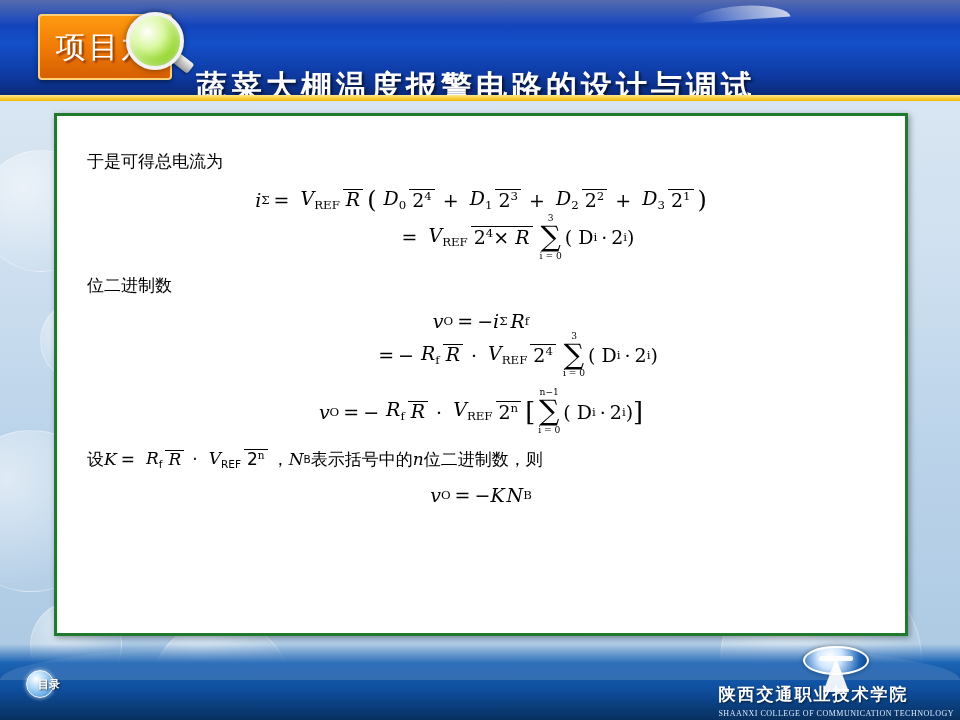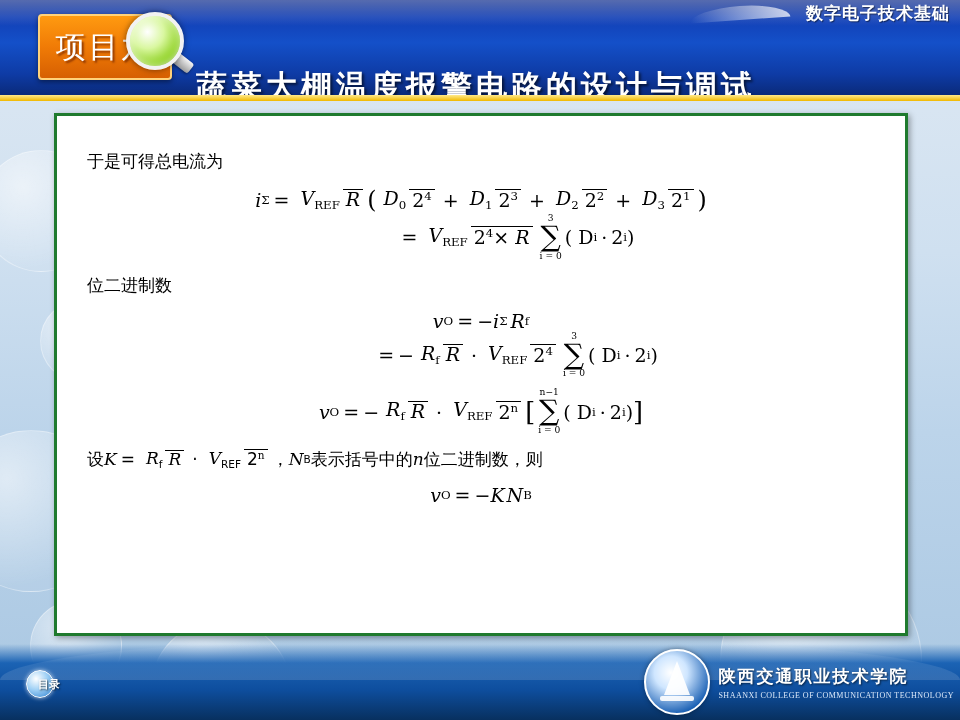--- a/index.html
+++ b/index.html
@@ -260,20 +260,21 @@
     margin-left: -20px;
   }
   .school-logo {
     position: absolute;
     right: 6px;
     bottom: 2px;
     height: 72px;
     display: flex;
     align-items: center;
     gap: 8px;
+    flex-direction: column;
   }
   .logo-emblem {
     width: 62px; height: 62px;
     border-radius: 50%;
     background: radial-gradient(circle at 40% 35%, #ffffff 0%, #cfe6ff 30%, #1d62b5 75%, #0b3a77 100%);
     border: 2px solid #ffffff;
     position: relative;
     box-shadow: 0 0 5px rgba(0,0,0,0.4);
   }
   .logo-emblem::before {
@@ -321,21 +322,20 @@
   <div class="bubble b3"></div>
   <div class="bubble b4"></div>
   <div class="bubble b5"></div>
   <div class="bubble b6"></div>
   <div class="bubble b7"></div>
   <div class="bubble b8"></div>
 
   <div class="header">
     <div class="header-sheen"></div>
     <div class="course-swoosh"></div>
-    <div class="course-title">数字电子技术基础</div>
 
     <div class="chapter-badge">项目六</div>
 
     <div class="magnifier">
       <div class="mag-handle"></div>
       <div class="mag-glass"></div>
     </div>
 
     <div class="slide-title">蔬菜大棚温度报警电路的设计与调试</div>
   </div>

